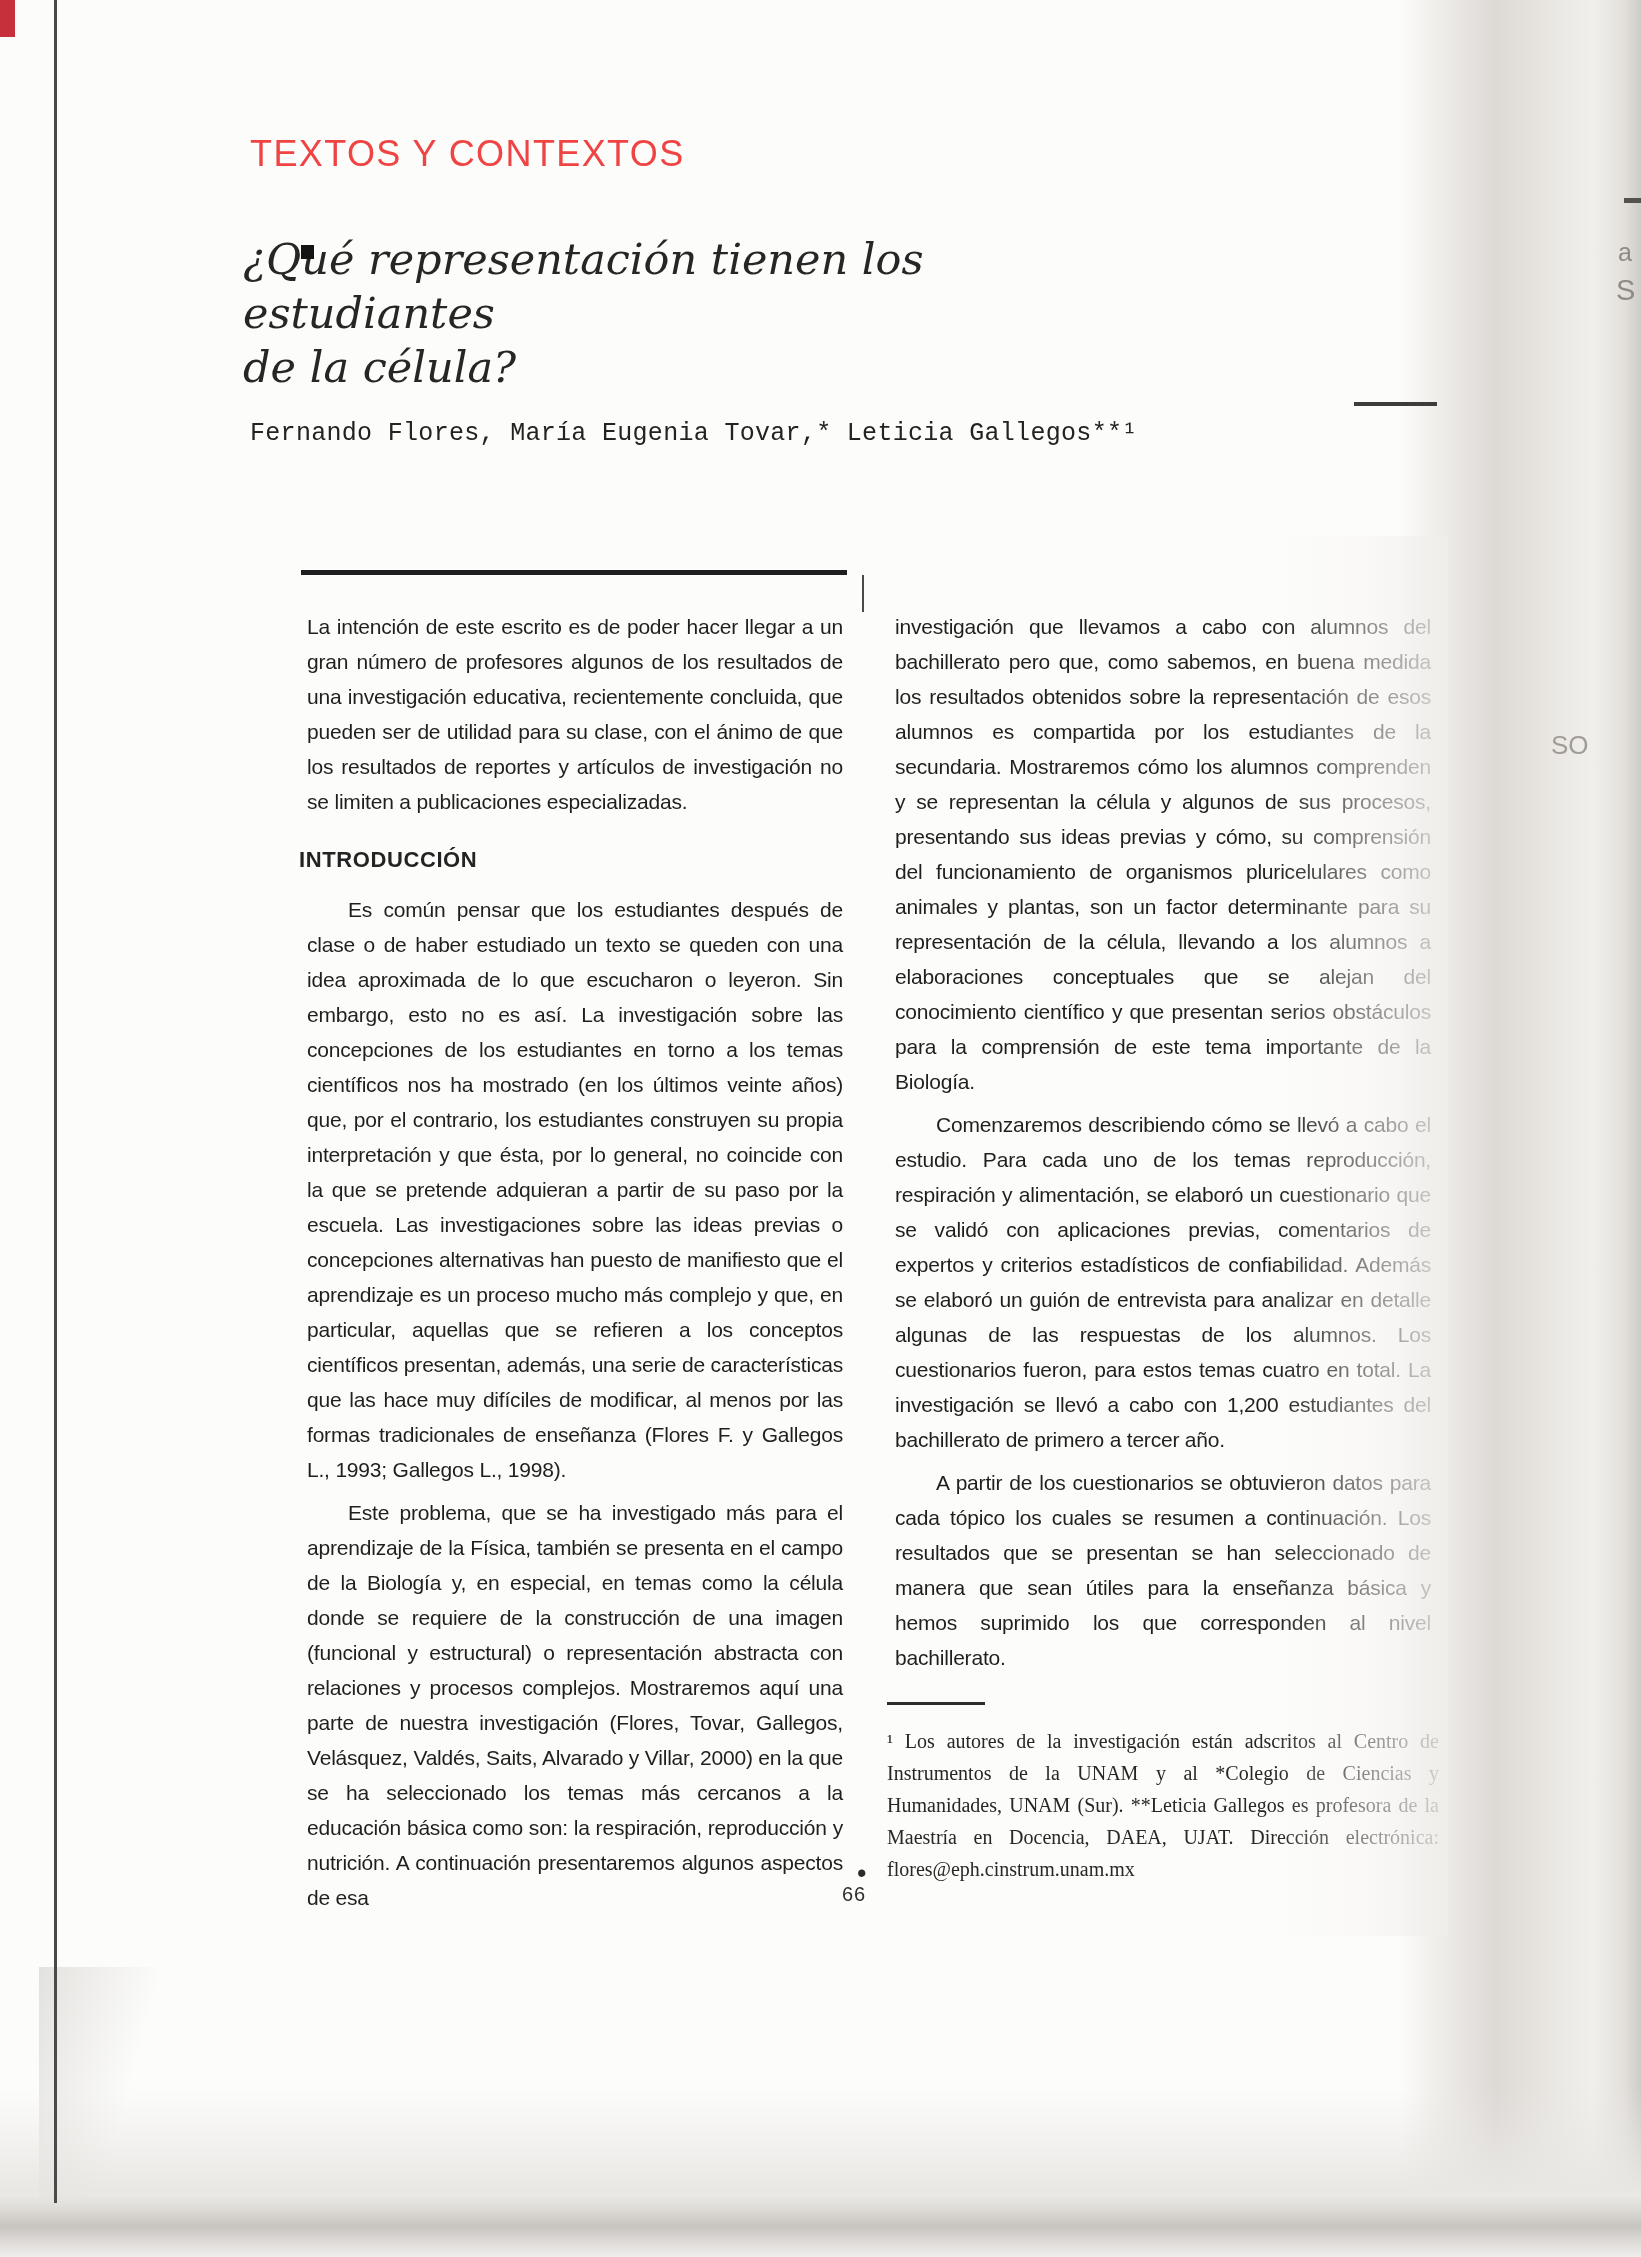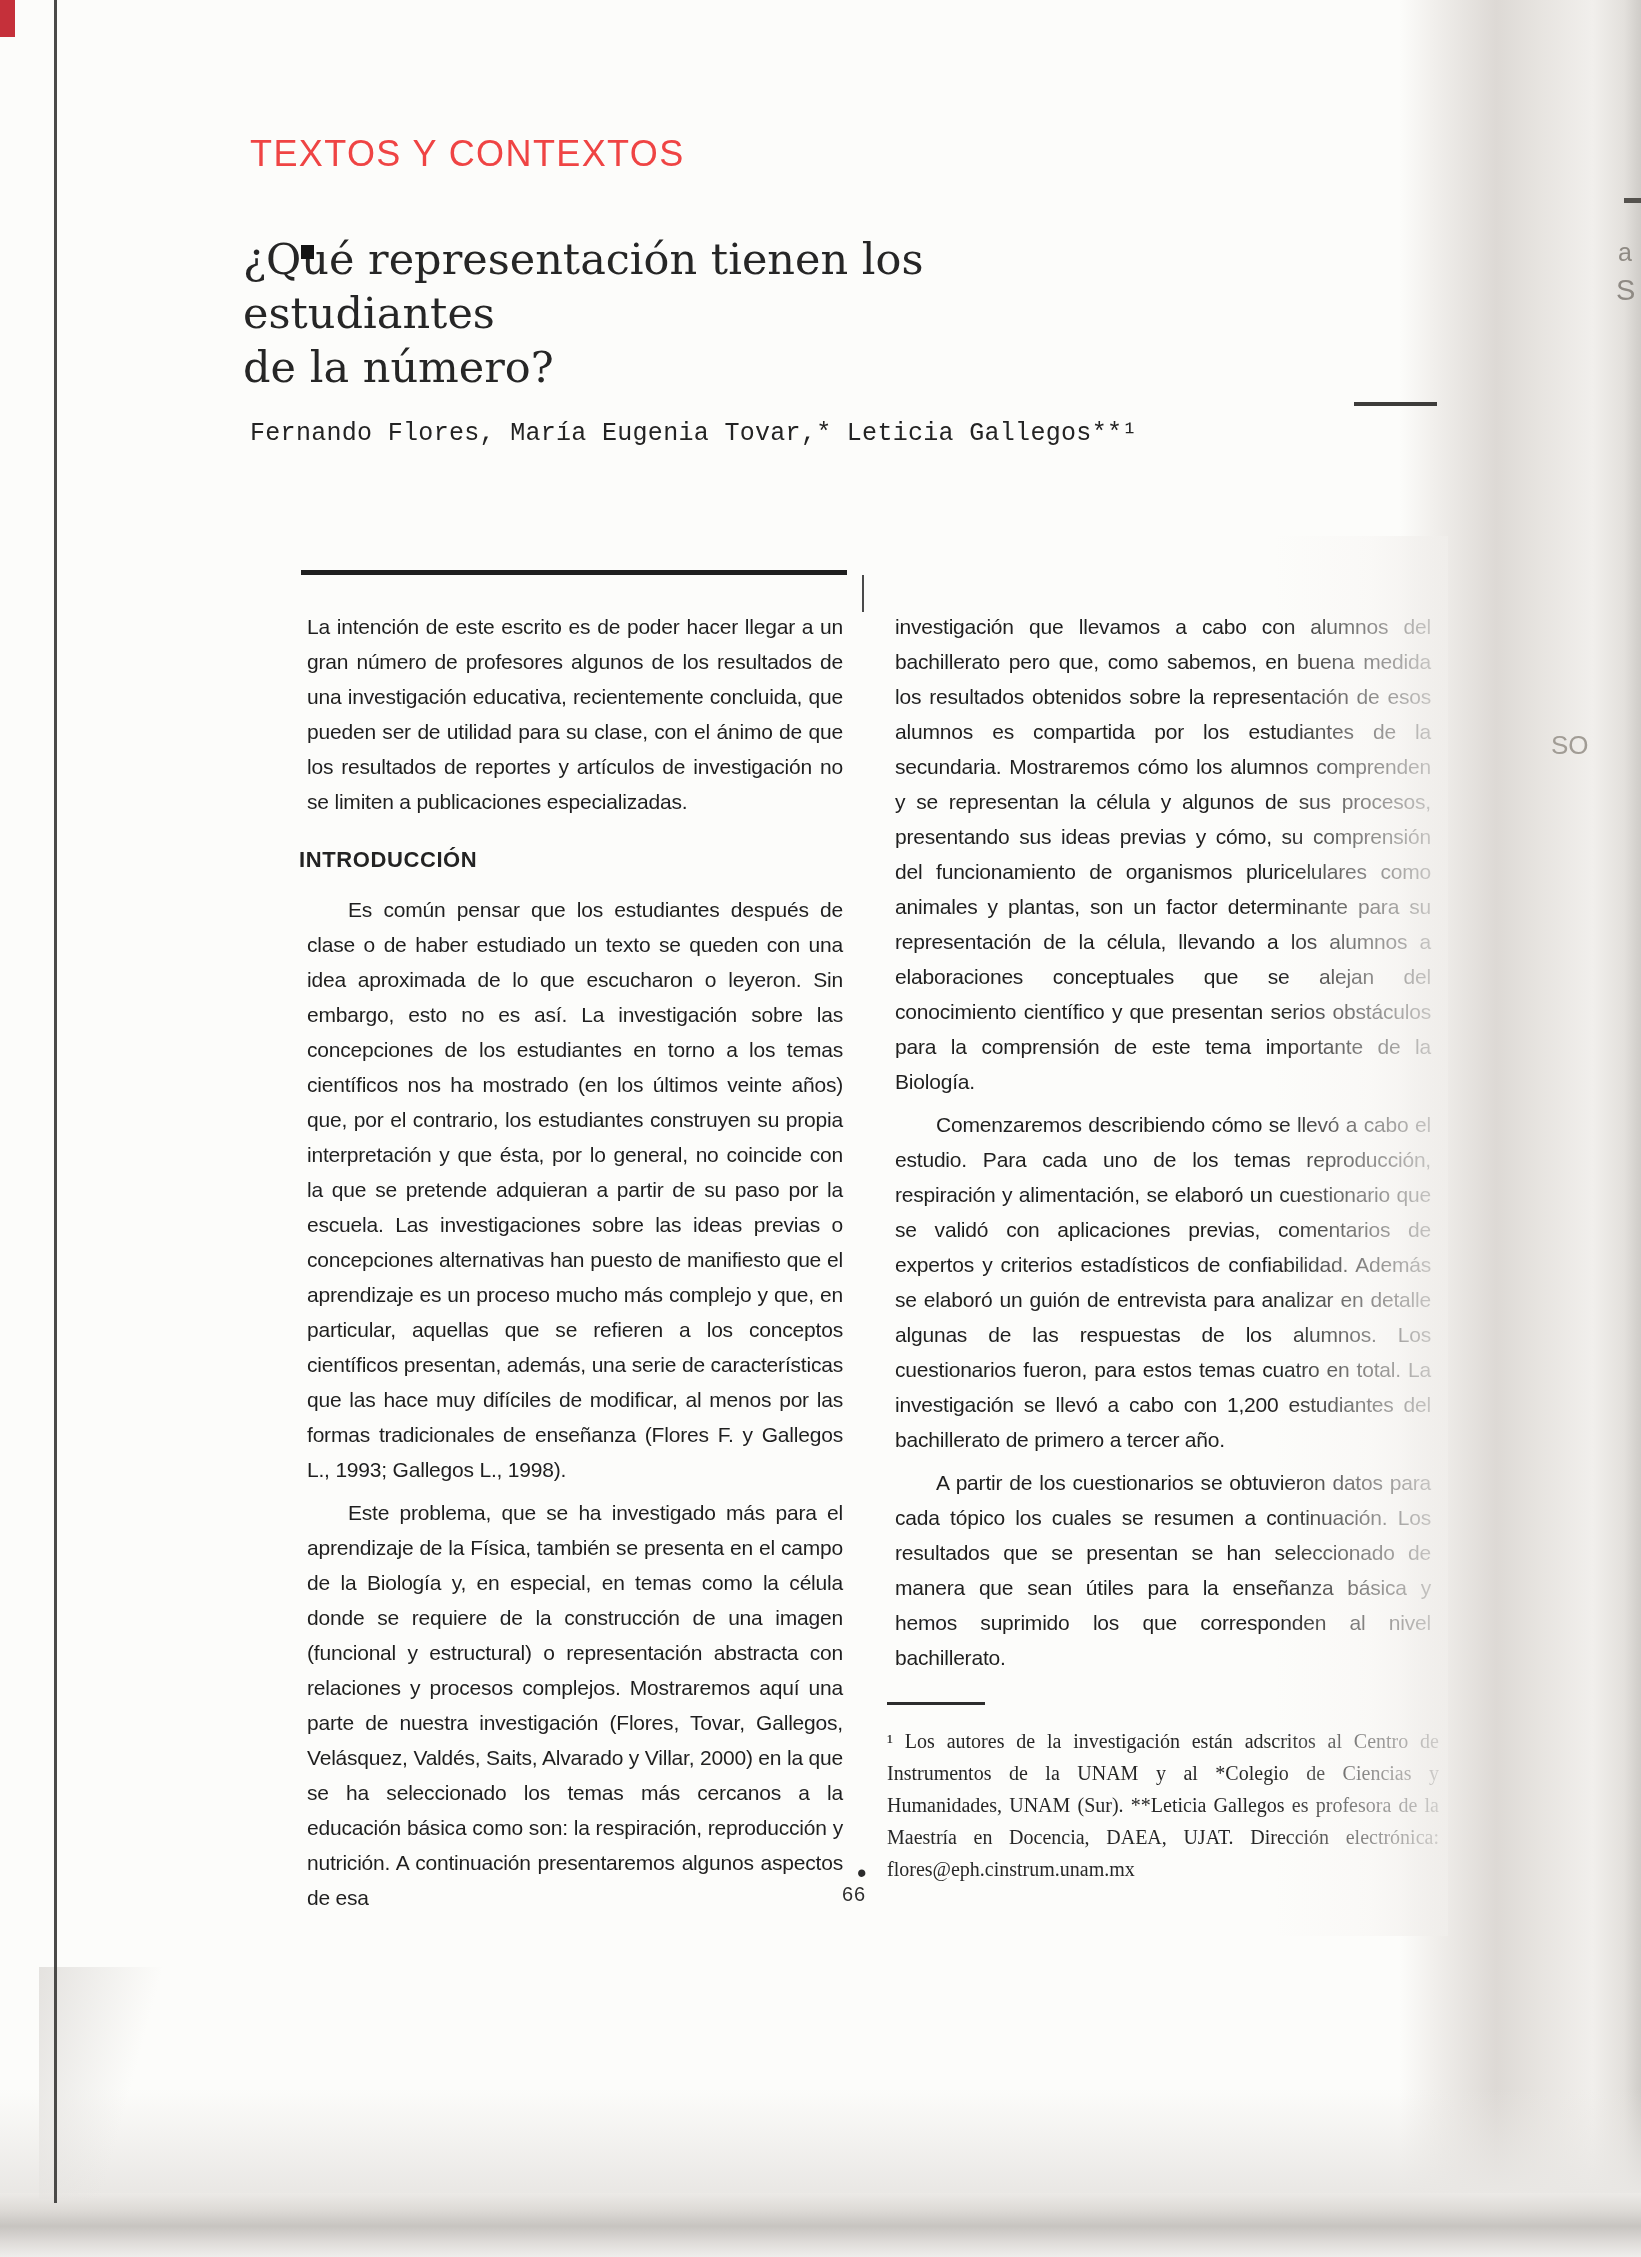--- a/index.html
+++ b/index.html
@@ -32,21 +32,21 @@
   .rule-frag{position:absolute;left:1354px;top:402px;width:83px;height:3.9px;background:#3d3c3a}
   .frag-line{position:absolute;left:1624px;top:198px;width:17.4px;height:4.8px;background:#55524e}
   .frag{position:absolute;color:#8f8a84;filter:blur(0.6px);font-size:25px}
   .frag-a{left:1618px;top:238px}
   .frag-s{left:1616px;top:274px;font-size:29px}
   .frag-so{left:1551px;top:730px;font-size:26px;color:#a19c95}
 
   
   .kicker{position:absolute;left:250px;top:133px;font-size:36px;letter-spacing:1.4px;color:#ef4444}
   .title{position:absolute;left:243px;top:232px;width:772px;
-    font-family:"DejaVu Serif","Liberation Serif",serif;
+    font-family:"DejaVu Serif","Liberation Serif",serif;font-style:italic;
     font-size:43px;line-height:54px;color:#262626}
   .authors{position:absolute;left:250px;top:419px;
     font-family:Liberation Mono, monospace;font-size:25px;color:#232323;letter-spacing:0.3px}
   .rule{position:absolute;left:301px;top:570px;width:546px;height:4.8px;background:#1f1f1f}
 
   
   .col{position:absolute;top:601px;width:552px;font-size:21px;line-height:35px;
     letter-spacing:-0.2px;text-align:justify;color:#1f1f1f}
   .col-left{left:299px}
   .col-right{left:887px}
@@ -75,21 +75,21 @@
 <div class="bottom-band"></div>
 <div class="corner-curl"></div>
 
 <div class="left-line"></div>
 <div class="red-mark" style="background:#c5303a"></div>
 
 <div class="kicker">TEXTOS Y CONTEXTOS</div>
 
 <div class="title">
   <div>¿Qué representación tienen los estudiantes</div>
-  <div>de la número?</div>
+  <div>de la célula?</div>
 </div>
 <div class="title-smudge"></div>
 
 <div class="authors">Fernando Flores, María Eugenia Tovar,* Leticia Gallegos**¹</div>
 
 <div class="rule"></div>
 <div class="tick"></div>
 <div class="rule-frag"></div>
 
 <div class="col col-left">

